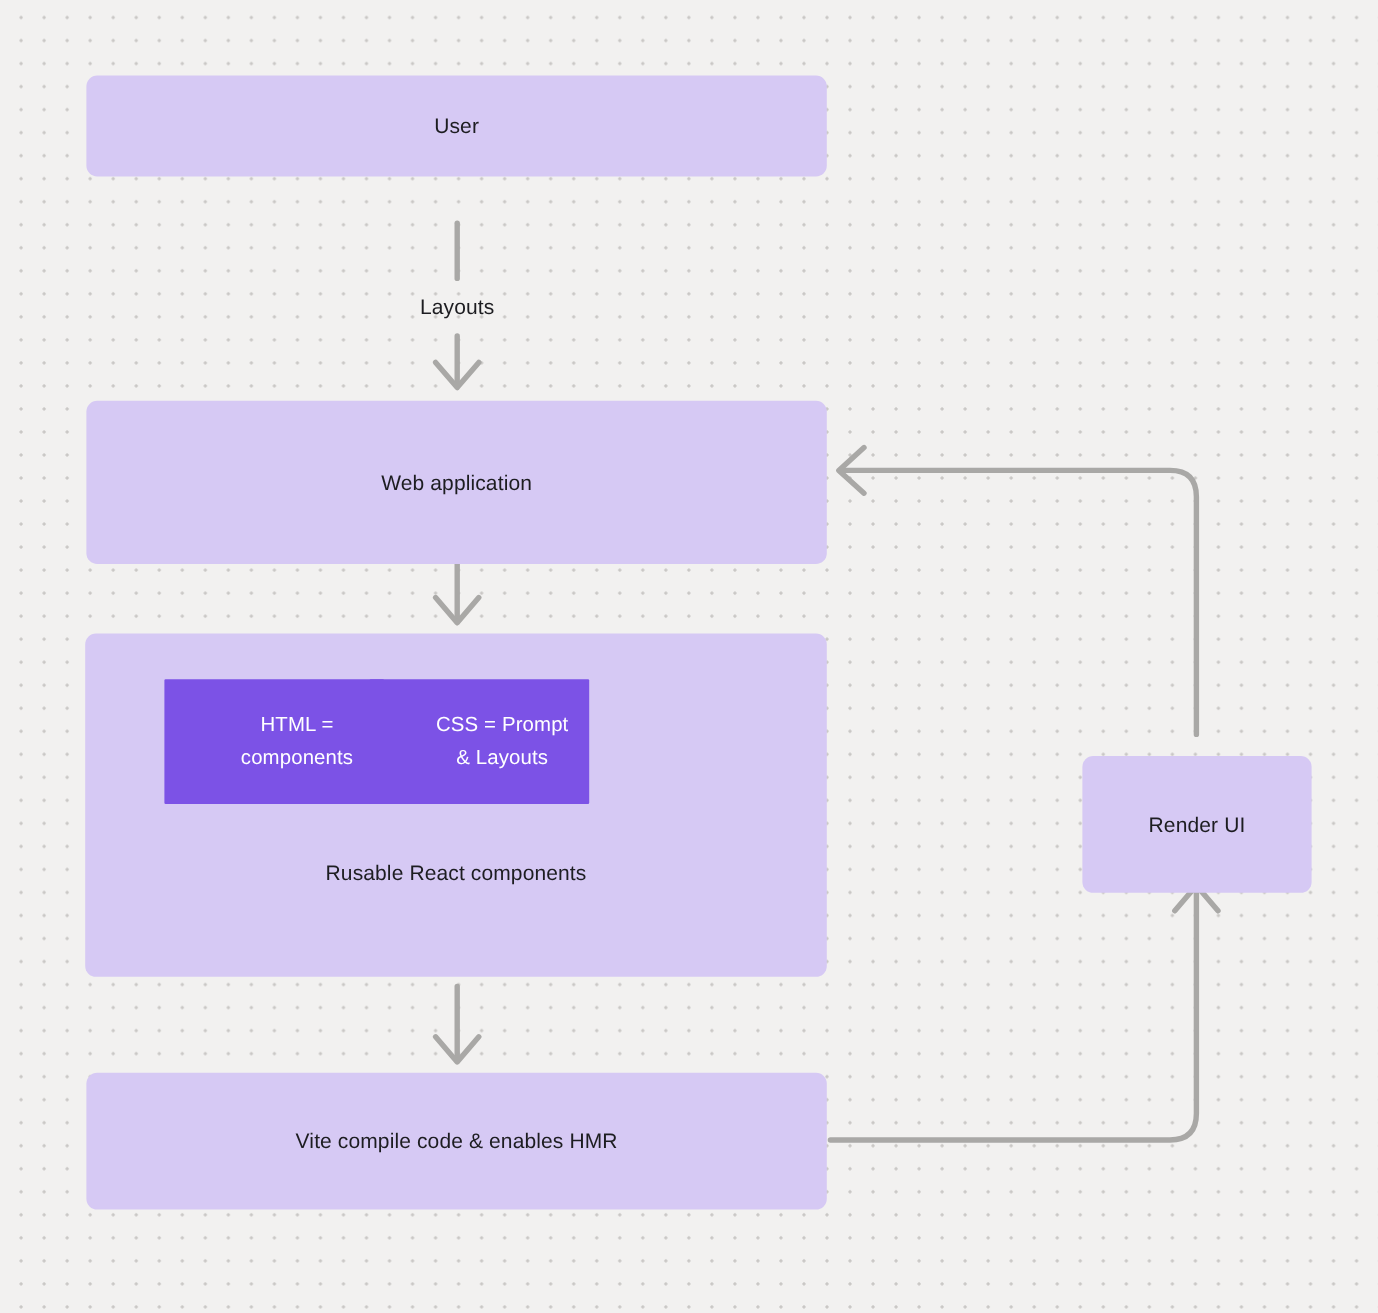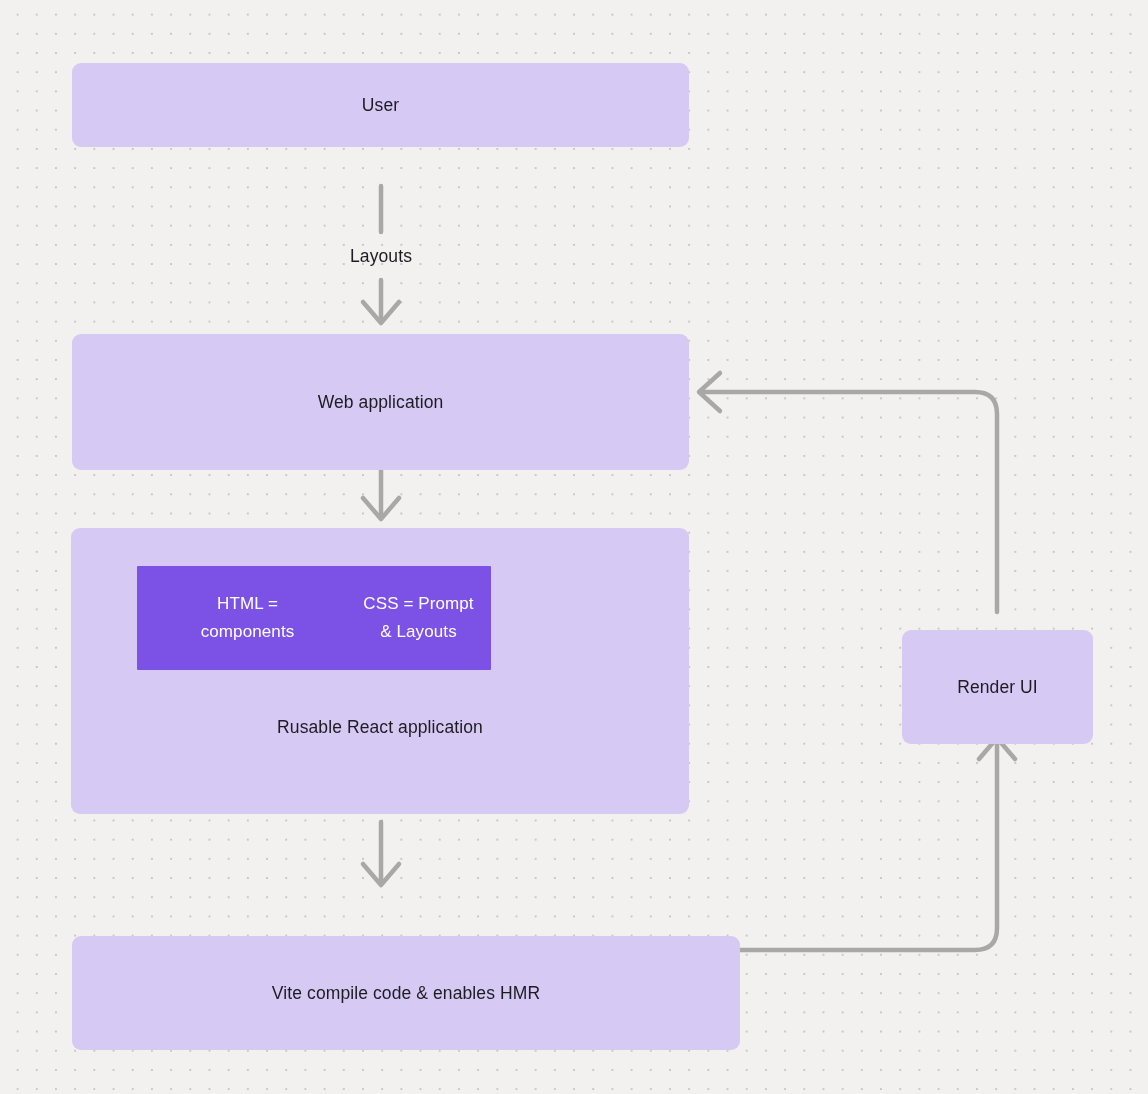--- a/index.html
+++ b/index.html
@@ -49,21 +49,21 @@
     color: #ffffff;
     font-size: 17px;
     font-weight: 500;
     line-height: 28px;
     border-radius: 1px;
     flex-direction: column;
     padding-left: 38px;
   }
   .node-user    { left: 72px;  top: 63px;  width: 617px; height: 84px; }
   .node-webapp  { left: 72px;  top: 334px; width: 617px; height: 136px; }
-  .node-vite    { left: 72px;  top: 936px; width: 668px; height: 114px; }
+  .node-vite    { left: 72px;  top: 894px; width: 617px; height: 114px; }
   .node-render  { left: 902px; top: 614px; width: 191px; height: 114px; margin-top: 16px; }
   .node-group {
     left: 71px; top: 528px; width: 618px; height: 286px;
     display: block;
   }
   .component-box {
     position: absolute;
     top: 38px;
     width: 145px;
     height: 104px;
@@ -132,21 +132,21 @@
 
 <div class="node node-light node-group">
   <div class="node node-dark component-box component-html">
     <span class="component-line">HTML =</span>
     <span class="component-line">components</span>
   </div>
   <div class="node node-dark component-box component-css">
     <span class="component-line">CSS = Prompt</span>
     <span class="component-line">&amp; Layouts</span>
   </div>
-  <div class="group-label">Rusable React application</div>
+  <div class="group-label">Rusable React components</div>
 </div>
 
 <div class="node node-light node-vite">
   <span>Vite compile code &amp; enables HMR</span>
 </div>
 
 <div class="node node-light node-render">
   <span>Render UI</span>
 </div>
 

